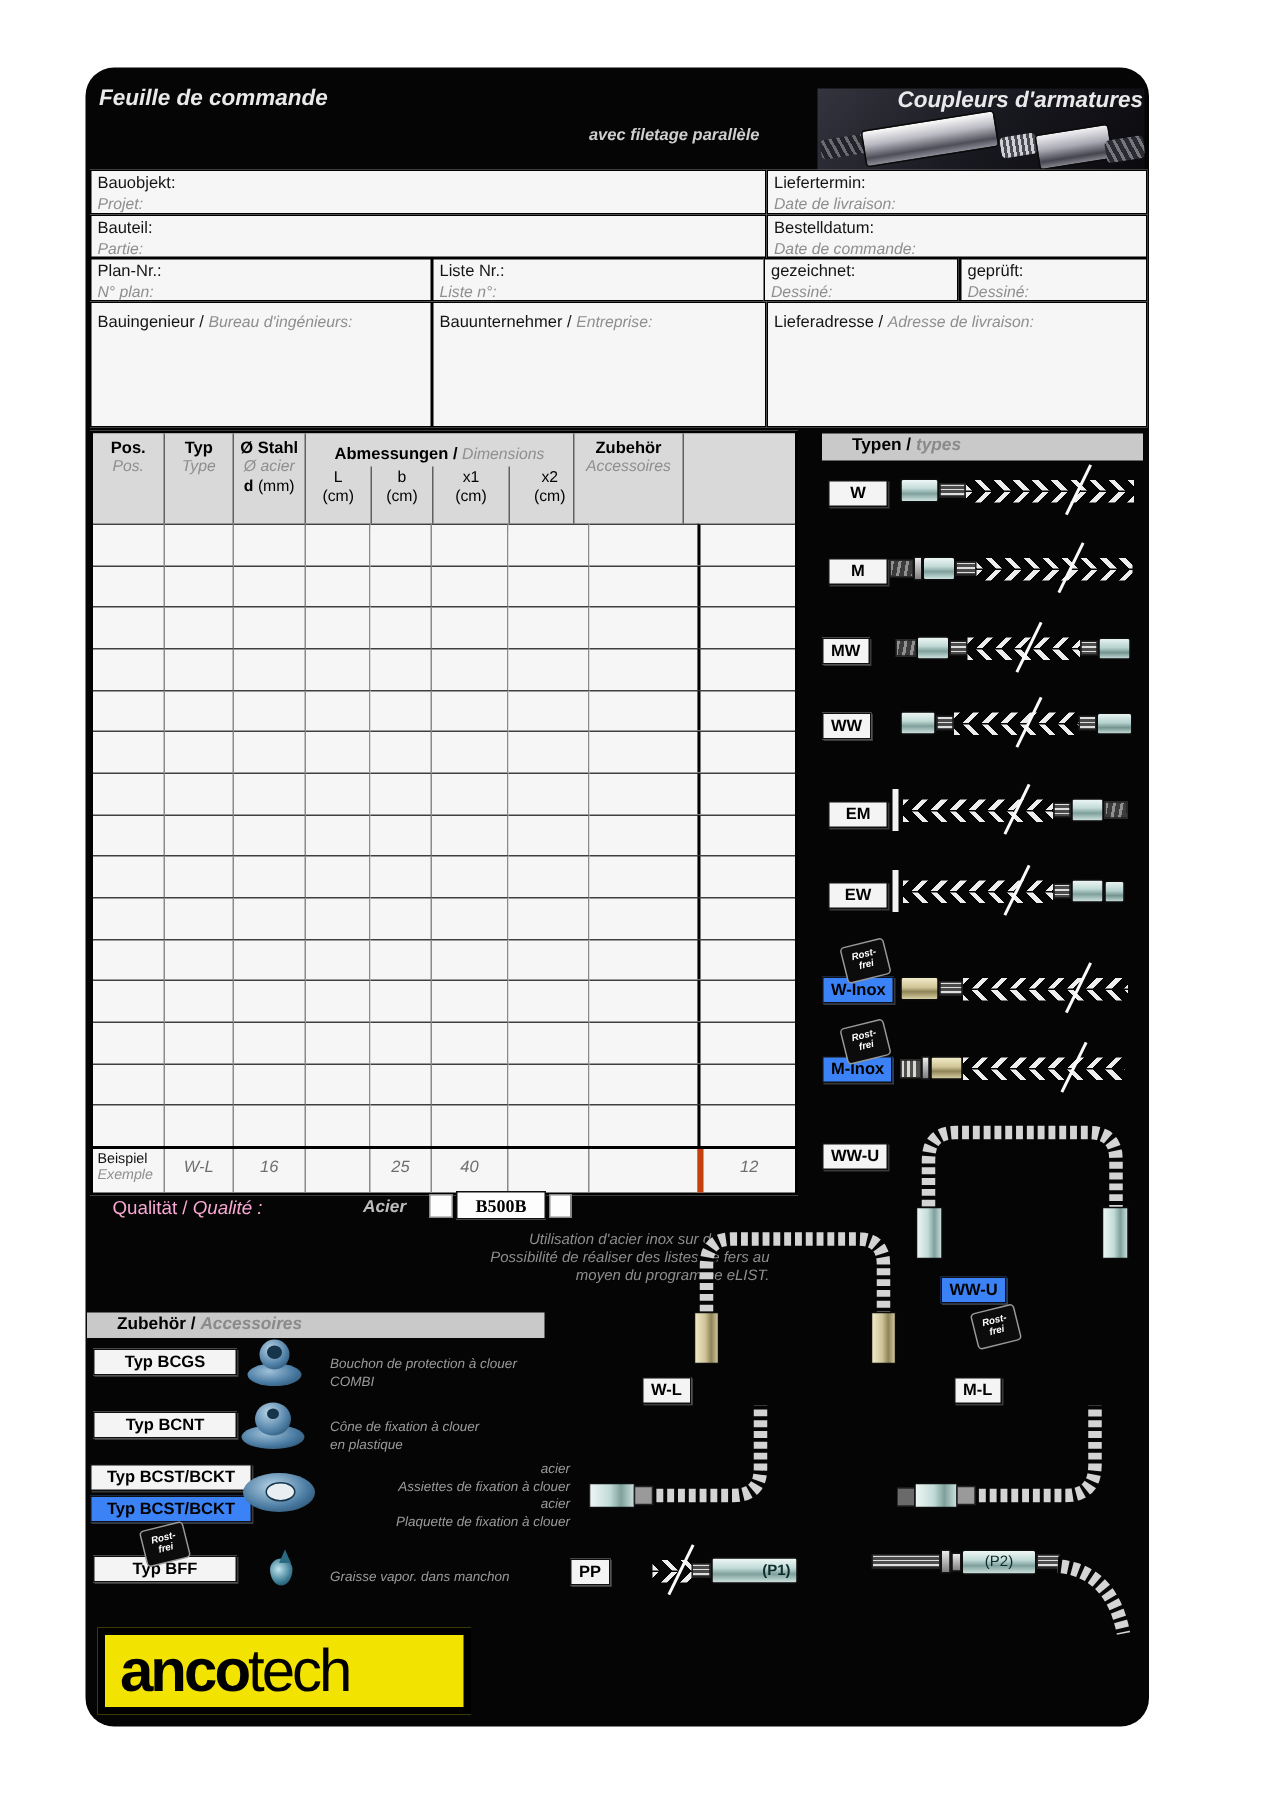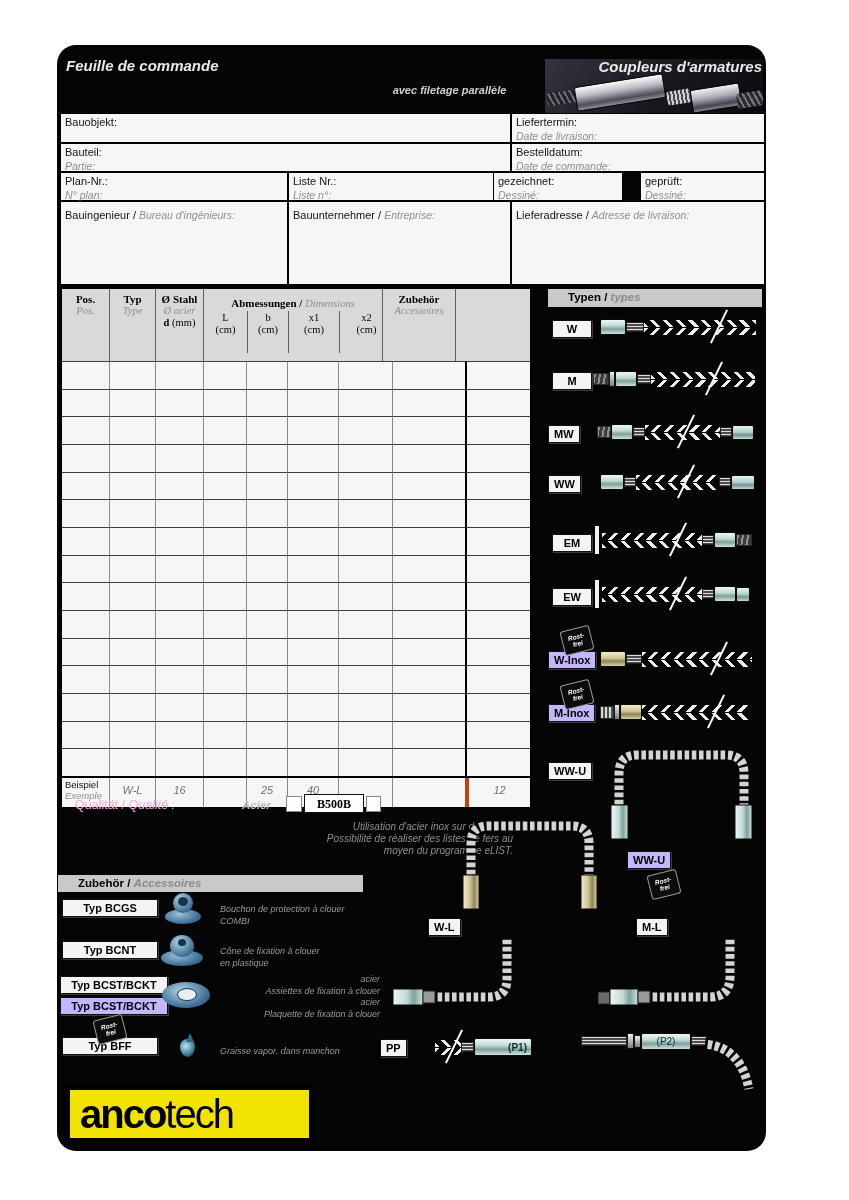--- a/index.html
+++ b/index.html
@@ -19,21 +19,21 @@
   .cyl-rebar2{left:192px;top:33px;width:26px;height:15px;transform:rotate(-9deg);background:repeating-linear-gradient(70deg,#76767e 0 2px,#2a2a31 2px 5px);}
 
   
   .fcell{position:absolute;background:#f6f6f6;border:1px solid #000;box-sizing:border-box;padding:2px 4px;line-height:1.25;}
   .de{font-size:11px;color:#141414;display:block;}
   .fr{font-size:10.5px;color:#8e8e8e;font-style:italic;display:block;}
   .inline .de,.inline .fr{display:inline;}
 
   
   .otable{position:absolute;left:3px;top:242px;width:468px;border:2px solid #000;box-sizing:content-box;background:#f6f6f6;}
-  .thead{height:72px;background:#d9d9d9;display:grid;grid-template-columns:48px 46px 48px 179px 73px 64px;box-sizing:border-box;font-family:Liberation Serif, serif;}
+  .thead{height:60px;background:#d9d9d9;display:grid;grid-template-columns:48px 46px 48px 179px 73px 64px;box-sizing:border-box;}
   .hcell{border-right:1px solid #606060;box-sizing:border-box;text-align:center;padding-top:4px;}
   .hcell.last{border-right:none;border-left:1px solid #000;box-shadow:inset 2px 0 0 #000;}
   .hb{display:block;font-size:11px;font-weight:bold;color:#000;}
   .hi{display:block;font-size:10.5px;font-style:italic;color:#8e8e8e;}
   .hu{display:block;font-size:10.5px;color:#000;margin-top:1px;}
   .abm-top{height:18px;}
   .abm-sub{display:grid;grid-template-columns:43px 41px 51px 54px;height:42px;}
   .abm-subcell{text-align:center;}
   .abm-subcell + .abm-subcell{border-left:1px solid #606060;}
   .tbody{display:flex;flex-direction:column;height:415px;}
@@ -55,21 +55,21 @@
   .qgrade{position:absolute;left:247px;top:749px;width:60px;height:19px;background:#fdfdfd;border:1px solid #111;box-sizing:border-box;text-align:center;font-family:"Liberation Serif",serif;font-weight:bold;font-size:12px;color:#000;padding-top:2px;}
   .qnote{position:absolute;left:190px;top:776px;width:266px;text-align:right;font-size:10px;font-style:italic;color:#8e8e8e;line-height:1.22;}
   .qnote span{display:block;}
 
   
   .graybar{position:absolute;background:#c9c9c9;font-size:11.5px;font-weight:bold;color:#000;padding:2px 20px;box-sizing:border-box;}
   .graybar .fr2{font-weight:bold;font-style:italic;color:#8a8a8a;}
 
   
   .wlabel{position:absolute;background:#f4f4f4;border:1px solid #101010;color:#000;font-weight:bold;font-size:11px;text-align:center;padding:2px 5px;box-shadow:1px 1px 0 #3a3a3a;white-space:nowrap;}
-  .ylabel{position:absolute;background:#c4b5fd;border:1px solid #101010;color:#000;font-weight:bold;font-size:11px;text-align:center;padding:2px 5px;box-shadow:1px 1px 0 #3a3a3a;white-space:nowrap;}
+  .ylabel{position:absolute;background:#3b82f6;border:1px solid #101010;color:#000;font-weight:bold;font-size:11px;text-align:center;padding:2px 5px;box-shadow:1px 1px 0 #3a3a3a;white-space:nowrap;}
   .badge{position:absolute;width:30px;height:25px;background:#0c0c0c;border:1px solid #9a9a9a;border-radius:3px;transform:rotate(-14deg);color:#fff;font-size:6.5px;font-weight:bold;font-style:italic;text-align:center;line-height:1.15;padding-top:4px;box-sizing:border-box;z-index:4;}
   .bar{position:absolute;display:flex;align-items:center;height:24px;}
   .sleeve{height:16px;background:linear-gradient(180deg,#eef7f5,#c2dbd7 40%,#7fa09c 65%,#cfe3e0);border:1px solid #0c0c0c;border-radius:2px;box-sizing:border-box;}
   .sleeve.inox{background:linear-gradient(180deg,#f2ecc9,#cfc497 45%,#8f8457 65%,#d8cfa4);}
   .cap{height:15px;background:linear-gradient(180deg,#e7f3f1,#b5d2ce 45%,#74948f 70%,#c5dbd8);border:1px solid #0c0c0c;border-radius:2px;box-sizing:border-box;}
   .threads{height:10px;background:repeating-linear-gradient(180deg,#dedede 0 1px,#4c4c4c 1px 3px);border:1px solid #202020;box-sizing:border-box;}
   .stub{height:12px;background:repeating-linear-gradient(100deg,#909090 0 2px,#3c3c3c 2px 5px);border:1px solid #2a2a2a;box-sizing:border-box;}
   .spring{height:13px;background:repeating-linear-gradient(90deg,#d8d8d8 0 2px,#50504a 2px 4px);border:1px solid #2a2a2a;box-sizing:border-box;}
   .nut{height:16px;background:linear-gradient(180deg,#ededed,#7e7e7e);border:1px solid #141414;box-sizing:border-box;}
   .plate{width:4px;height:28px;background:#f2f2f2;margin-right:3px;}
@@ -110,20 +110,21 @@
   <div class="photo">
     <div class="cyl cyl-rebar1"></div>
     <div class="cyl cyl-sleeve1"></div>
     <div class="cyl cyl-thread2"></div>
     <div class="cyl cyl-sleeve2"></div>
     <div class="cyl cyl-rebar2"></div>
   </div>
 
   <div class="fcell" style="left:3px;top:68px;width:451px;height:30px;">
     <span class="de">Bauobjekt:</span>
+    <span class="fr">Projet:</span>
   </div>
   <div class="fcell" style="left:454px;top:68px;width:254px;height:30px;">
     <span class="de">Liefertermin:</span>
     <span class="fr">Date de livraison:</span>
   </div>
   <div class="fcell" style="left:454px;top:98px;width:254px;height:29px;">
     <span class="de">Bestelldatum:</span>
     <span class="fr">Date de commande:</span>
   </div>
   <div class="fcell" style="left:3px;top:98px;width:451px;height:29px;">
@@ -131,21 +132,21 @@
     <span class="fr">Partie:</span>
   </div>
   <div class="fcell" style="left:3px;top:127px;width:228px;height:29px;">
     <span class="de">Plan-Nr.:</span>
     <span class="fr">N° plan:</span>
   </div>
   <div class="fcell" style="left:231px;top:127px;width:223px;height:29px;">
     <span class="de">Liste Nr.:</span>
     <span class="fr">Liste n°:</span>
   </div>
-  <div class="fcell" style="left:436px;top:127px;width:130px;height:29px;">
+  <div class="fcell" style="left:452px;top:127px;width:130px;height:29px;">
     <span class="de">gezeichnet:</span>
     <span class="fr">Dessiné:</span>
   </div>
   <div class="fcell" style="left:583px;top:127px;width:125px;height:29px;">
     <span class="de">geprüft:</span>
     <span class="fr">Dessiné:</span>
   </div>
   <div class="fcell inline" style="left:3px;top:156px;width:228px;height:84px;">
     <span class="de">Bauingenieur / </span><span class="fr">Bureau d'ingénieurs:</span>
   </div>

